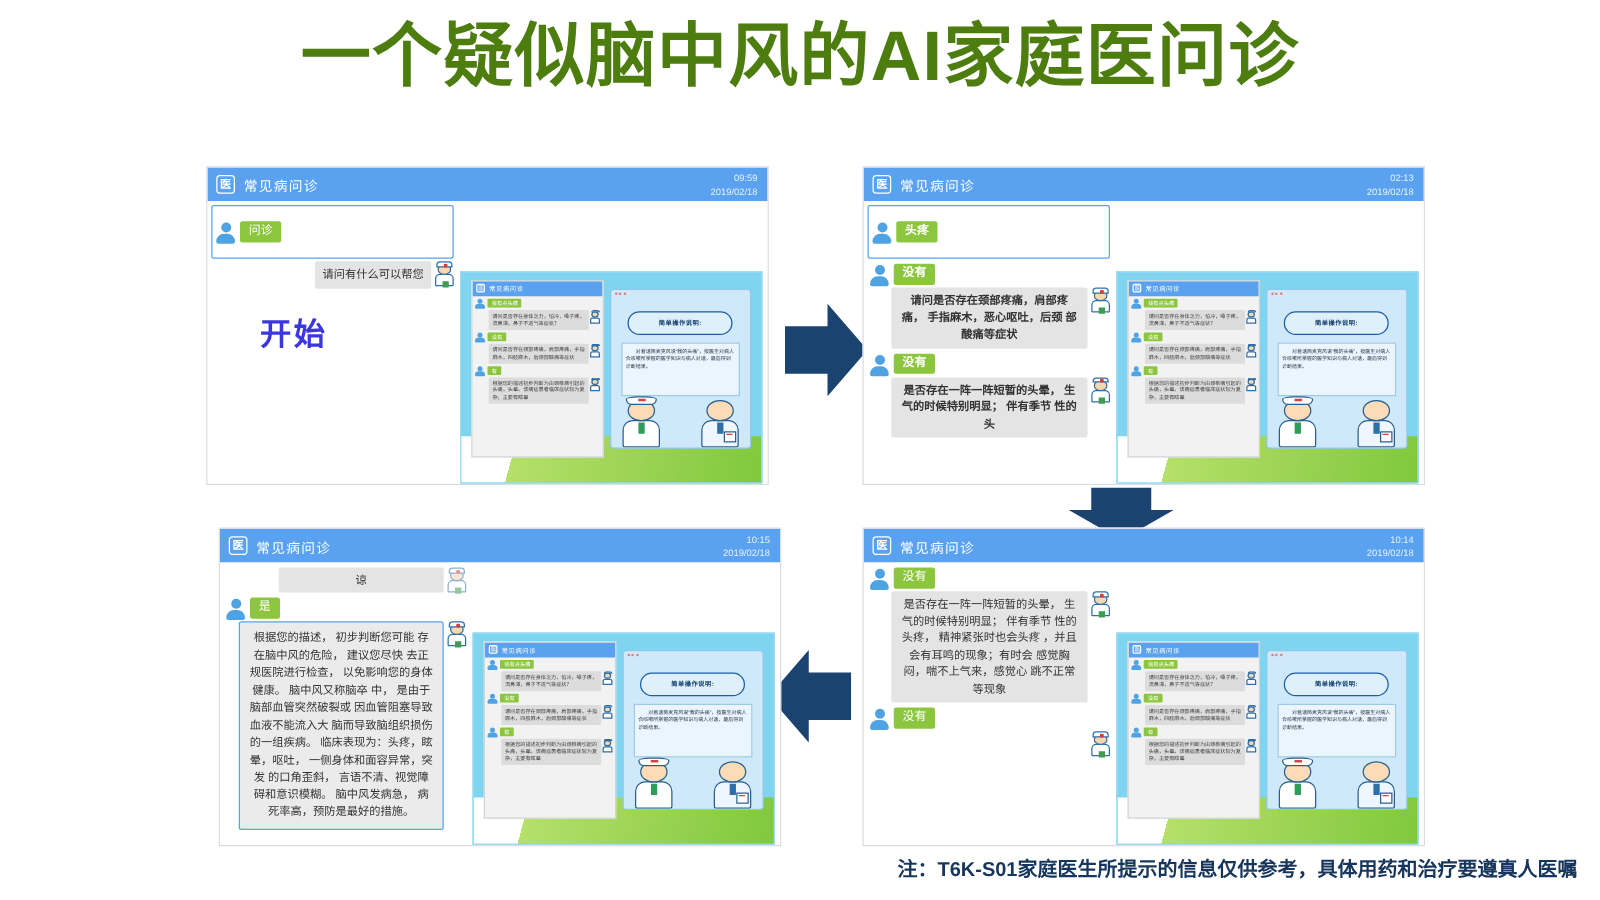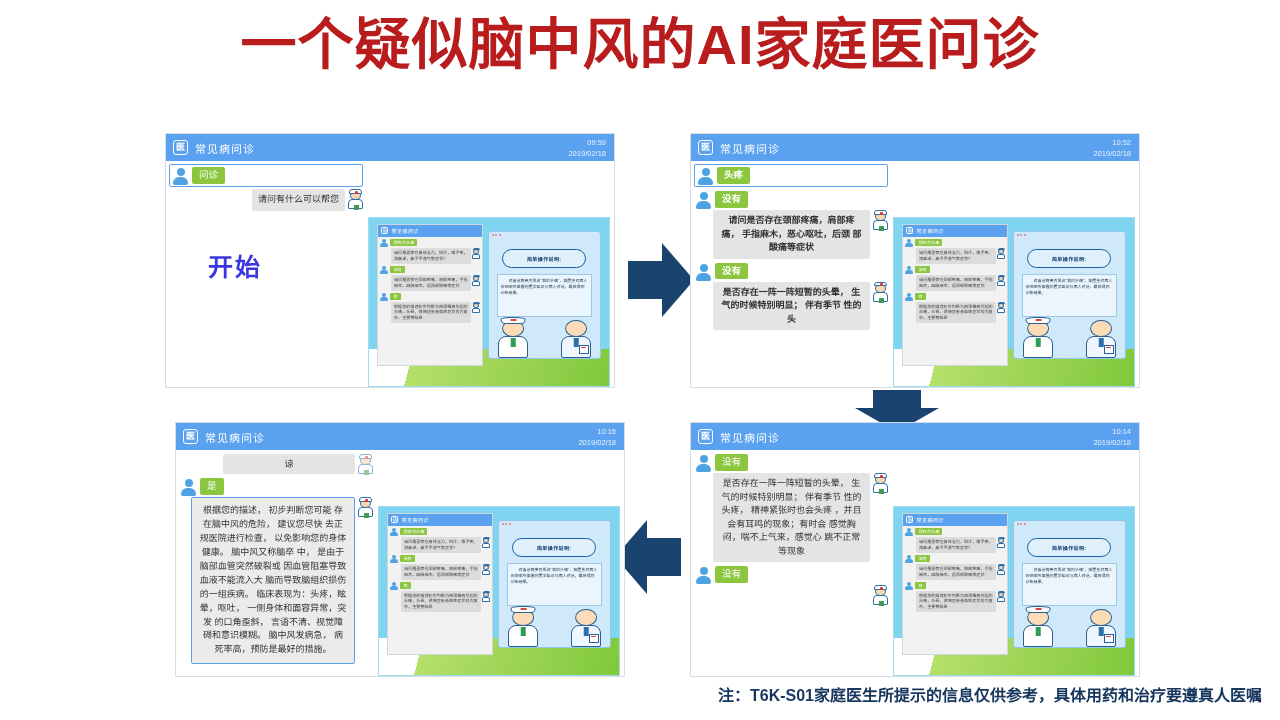--- a/index.html
+++ b/index.html
@@ -5,21 +5,21 @@
 <style>
   html,body{margin:0;padding:0;}
   body{
     width:1280px;height:720px;overflow:hidden;background:#ffffff;
     font-family:"Liberation Sans","DejaVu Sans",sans-serif;
     position:relative;
   }
   
   .page-title{
     position:absolute;left:0;top:14px;width:1280px;text-align:center;
-    font-size:56px;font-weight:bold;color:#b91c1c;letter-spacing:1px;
+    font-size:56px;font-weight:bold;color:#4d7c0f;letter-spacing:1px;
     line-height:1.1;white-space:nowrap;
   }
   
   .panel{position:absolute;background:#ffffff;border:1px solid #d8dde2;box-sizing:border-box;overflow:hidden;}
   .panel-header{
     position:relative;height:27px;background:#5aa2ef;box-sizing:border-box;
     display:flex;align-items:center;padding-left:7px;
   }
   .hdr-logo{
     width:15px;height:15px;border:1.6px solid #ffffff;border-radius:3px;
@@ -45,21 +45,21 @@
   .avatar::after{
     content:"";position:absolute;left:1px;top:10px;width:15px;height:8px;
     border-radius:7px 7px 2px 2px;background:#4fa3e3;
   }
   .bub-user{
     background:#8cc63f;color:#ffffff;font-size:9.5px;line-height:1.35;
     padding:2px 7px;border-radius:2px;align-self:flex-start;white-space:nowrap;
   }
   .user-outline{
     border:1px solid #5aa2ef;border-radius:2px;margin:3px 3px 2px 3px;
-    padding:2px 2px;display:flex;align-items:center;background:#fff;
+    padding:12px 2px;display:flex;align-items:center;background:#fff;
   }
   .bot-wrap{display:flex;align-items:flex-start;justify-content:flex-end;margin:2px 2px 4px 22px;text-align:center;}
   .bub-bot{
     background:#e4e4e4;color:#333;font-size:9px;line-height:1.5;
     padding:4px 6px;border-radius:2px;max-width:150px;
   }
   .bub-bot.outlined{border:1px solid #5aa2ef;background:#ebebeb;}
   .doc-icon{width:17px;height:20px;flex:none;margin-left:2px;position:relative;}
   .doc-icon .head{
     position:absolute;left:3px;top:2px;width:11px;height:9px;border-radius:50%;
@@ -272,21 +272,21 @@
   <svg width="66" height="74" viewBox="0 0 66 74">
     <polygon points="0,18 34,18 34,0 66,37 34,74 34,56 0,56" fill="#1b4370"></polygon>
   </svg>
 </div>
 
 <div class="panel" style="left:690px;top:133px;width:450px;height:255px;">
   <div class="panel-header">
     <div class="hdr-logo">医</div>
     <div class="hdr-title">常见病问诊</div>
     <div class="hdr-time">
-      <div>10:52</div>
+      <div>02:13</div>
       <div>2019/02/18</div>
     </div>
   </div>
   <div class="chat">
     <div class="chat-col" style="width:200px;font-weight:bold;">
       <div class="user-outline">
         <div class="avatar"></div>
         <div class="bub-user">头疼</div>
       </div>
       <div class="row">

